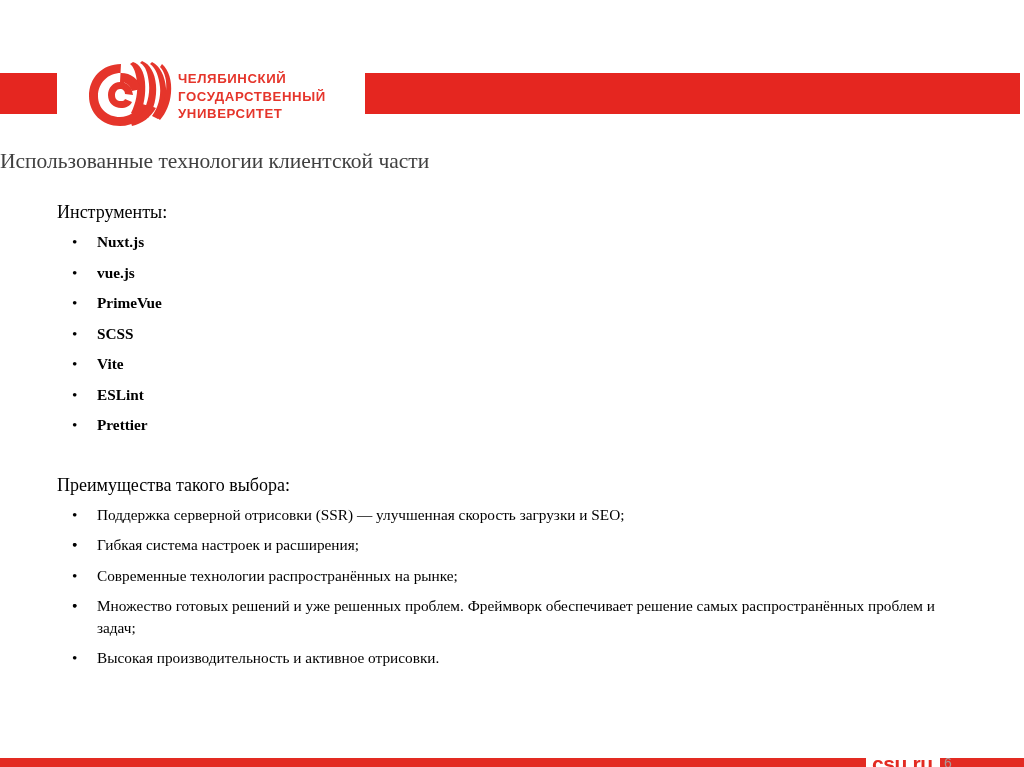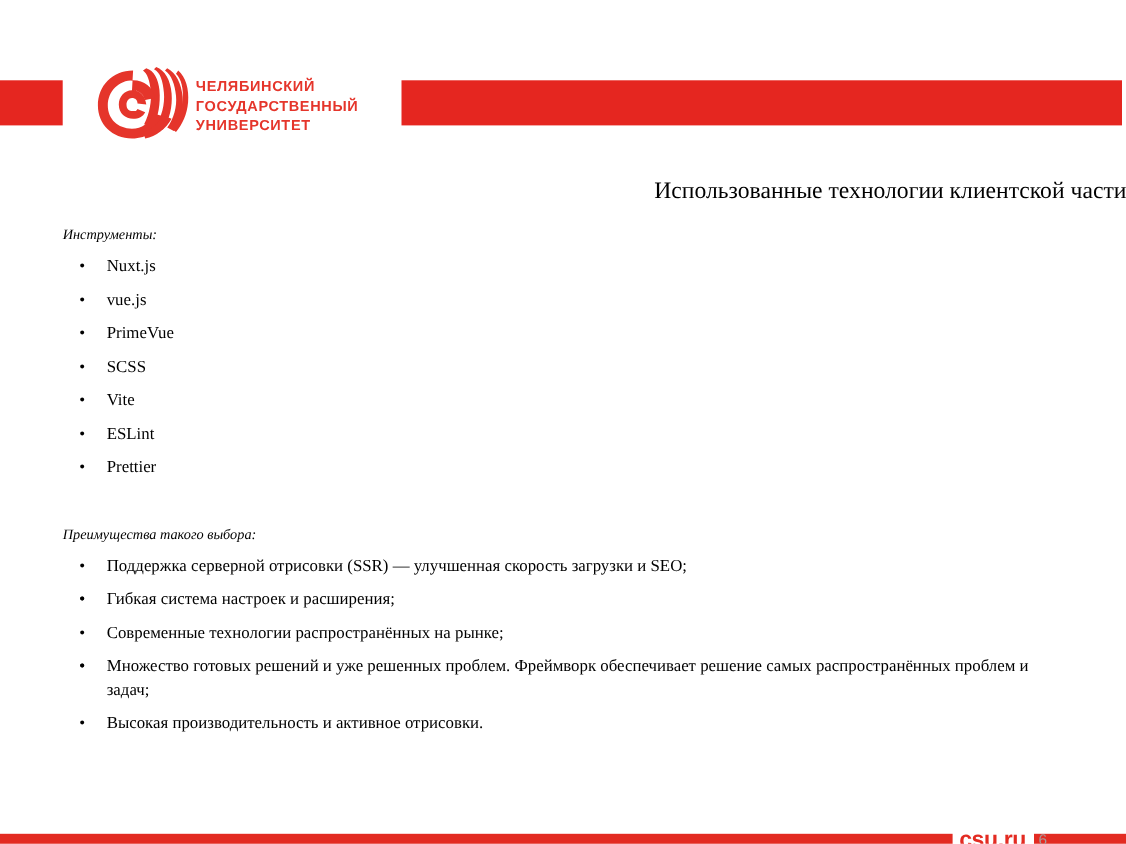--- a/index.html
+++ b/index.html
@@ -72,40 +72,39 @@
     line-height: 17.5px;
     letter-spacing: 0.6px;
     color: #e5352b;
     white-space: nowrap;
   }
 
   
   .slide-title {
     position: absolute;
     left: 0;
-    top: 128px;
-    width: 1024px;
-    text-align: right;
+    top: 116px;
+    width: 1024px;
+    text-align: left;
     font-size: 21.5px;
     line-height: 27px;
-    color: #000000;
+    color: #404040;
   }
 
   
   .body-area {
     position: absolute;
     left: 57px;
     top: 170px;
     width: 930px;
   }
   .lead {
-    font-size: 13px;
+    font-size: 18px;
     line-height: 21px;
     margin: 0 0 8px 0;
-    font-style: italic;
   }
   ul.bullets {
     list-style: none;
     margin: 0;
     padding: 0;
   }
   ul.bullets li {
     position: relative;
     padding-left: 40px;
     font-size: 15.3px;
@@ -114,21 +113,21 @@
   ul.bullets li .bullet-dot {
     position: absolute;
     left: 15px;
     top: 0;
     font-size: 15.3px;
     line-height: 21.5px;
   }
   .tools-list li {
     margin-bottom: 9px;
   }
-  .tools-list li .bullet-text { display: inline-block; }
+  .tools-list li .bullet-text { display: inline-block; font-weight: bold; }
   .adv-list li {
     margin-bottom: 9px;
   }
   .section-gap {
     height: 30px;
   }
   .adv-list li.wrap-item {
     padding-right: 30px;
   }
 

